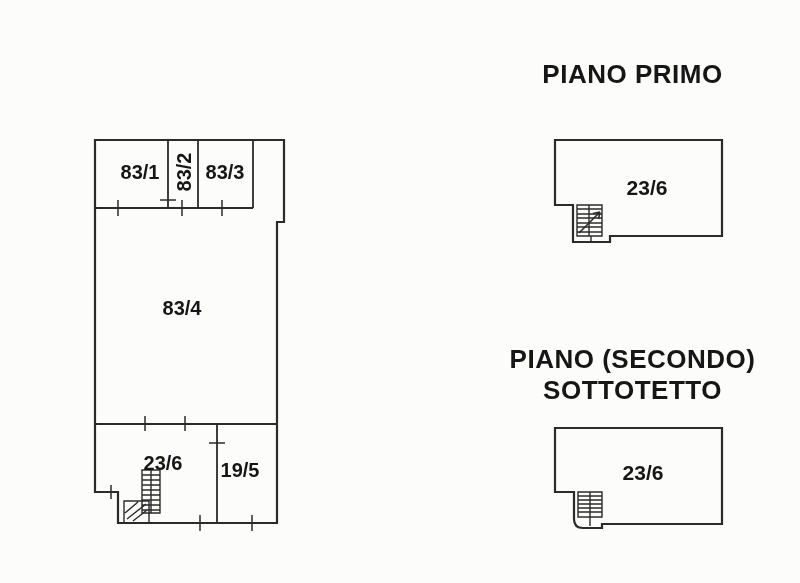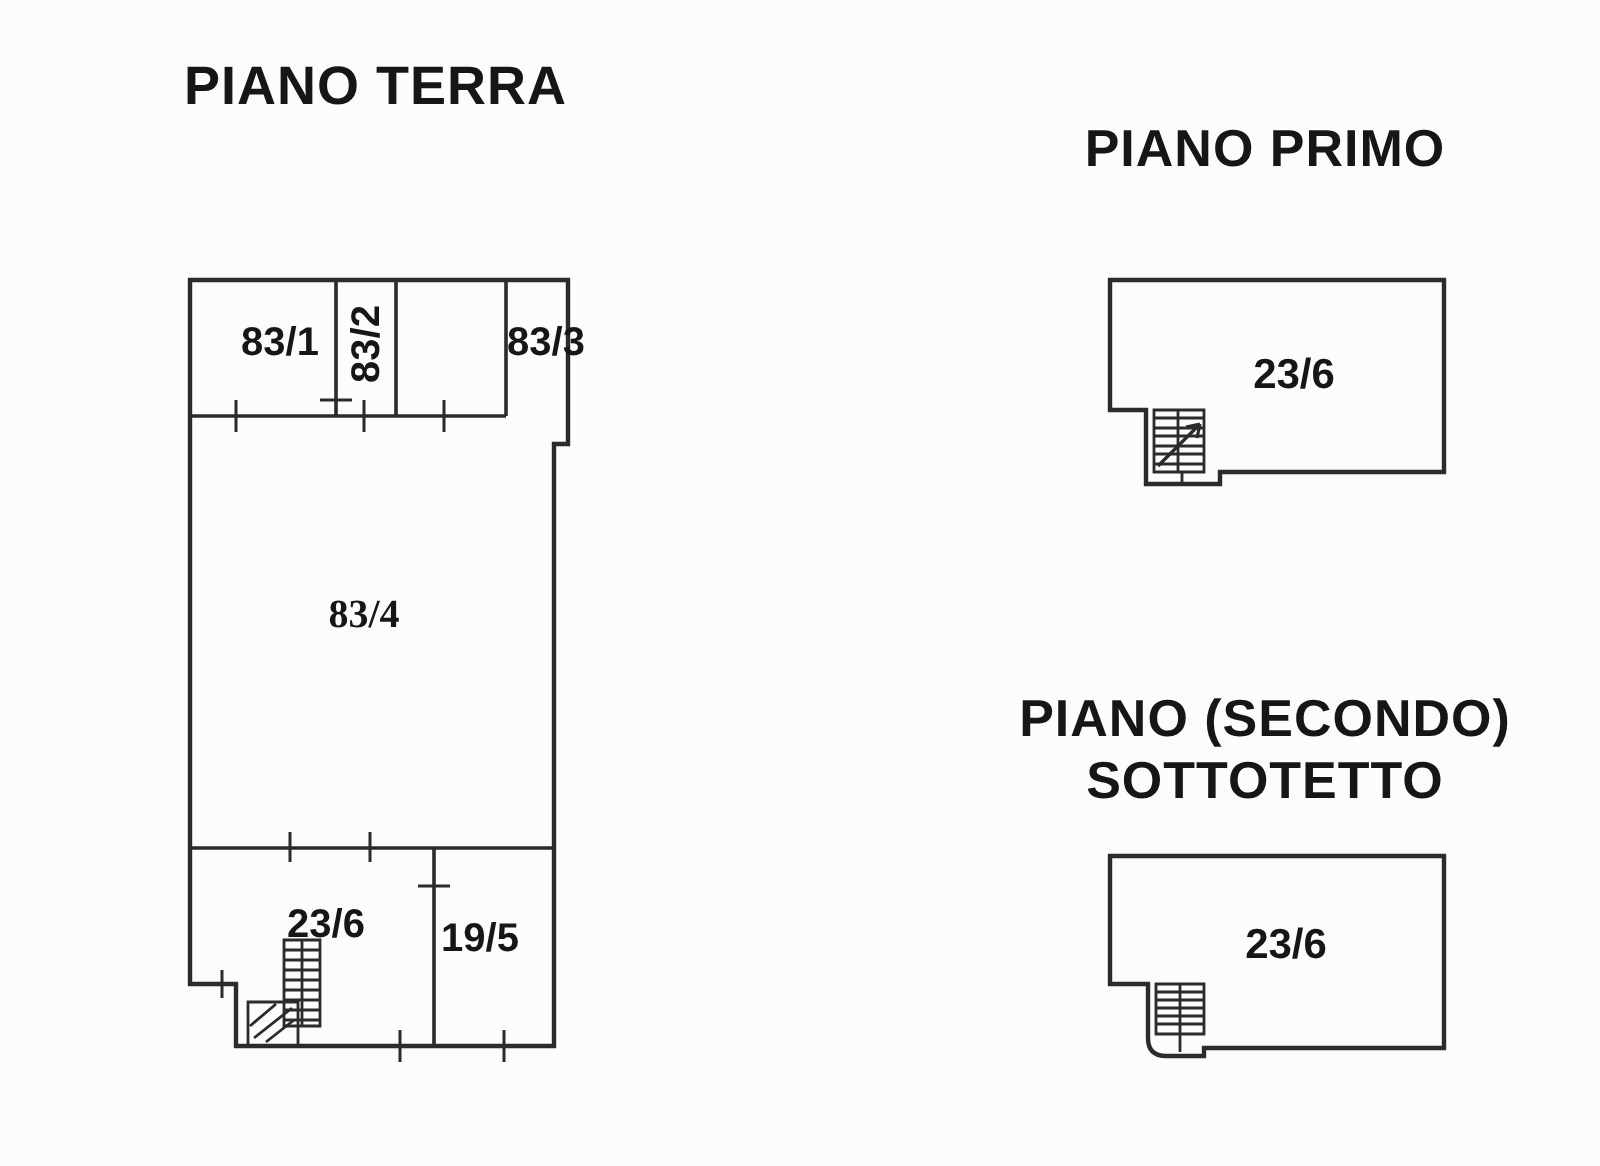--- a/index.html
+++ b/index.html
@@ -84,33 +84,32 @@
       <path class="plan-stroke" stroke-width="2.2" d="M 555 428 H 722 V 524 H 602 V 528 H 583 Q 574 528 574 519 V 492 H 555 Z"></path>
       <g>
         <path class="plan-stroke" stroke-width="1.4" d="M 578 492 H 602 V 517 H 578 Z  M 590 492 V 517
                  M 578 496 H 602 M 578 500 H 602 M 578 504 H 602
                  M 578 508 H 602 M 578 512 H 602
                  M 590 517 V 526"></path>
       </g>
     </g>
   </svg>
 
-  <div class="title" style="left:92px;top:28px;font-size:27px;">PIANO TERRA</div>
 
   <div class="title centered" style="left:495px;top:344px;width:275px;">
     <span class="title-line">PIANO (SECONDO)</span>
     <span class="title-line">SOTTOTETTO</span>
   </div>
 
   <div class="title centered" style="left:505px;top:59px;width:255px;">PIANO PRIMO</div>
 
   <div class="room-label" style="left:128px;top:172px;margin-left:12px;">83/1</div>
   <div class="room-label rot" style="left:184px;top:172px;">83/2</div>
-  <div class="room-label" style="left:225px;top:172px;margin-left:48px;">83/3</div>
-  <div class="room-label" style="left:182px;top:308px;font-family:Liberation Serif, serif;">83/4</div>
+  <div class="room-label" style="left:225px;top:172px;">83/3</div>
+  <div class="room-label" style="left:182px;top:308px;">83/4</div>
   <div class="room-label" style="left:163px;top:463px;">23/6</div>
   <div class="room-label" style="left:240px;top:470px;">19/5</div>
 
   <div class="room-label" style="left:647px;top:188px;font-size:21px;">23/6</div>
 
   <div class="room-label" style="left:643px;top:473px;font-size:21px;">23/6</div>
 
 </div>
 
 </body></html>

